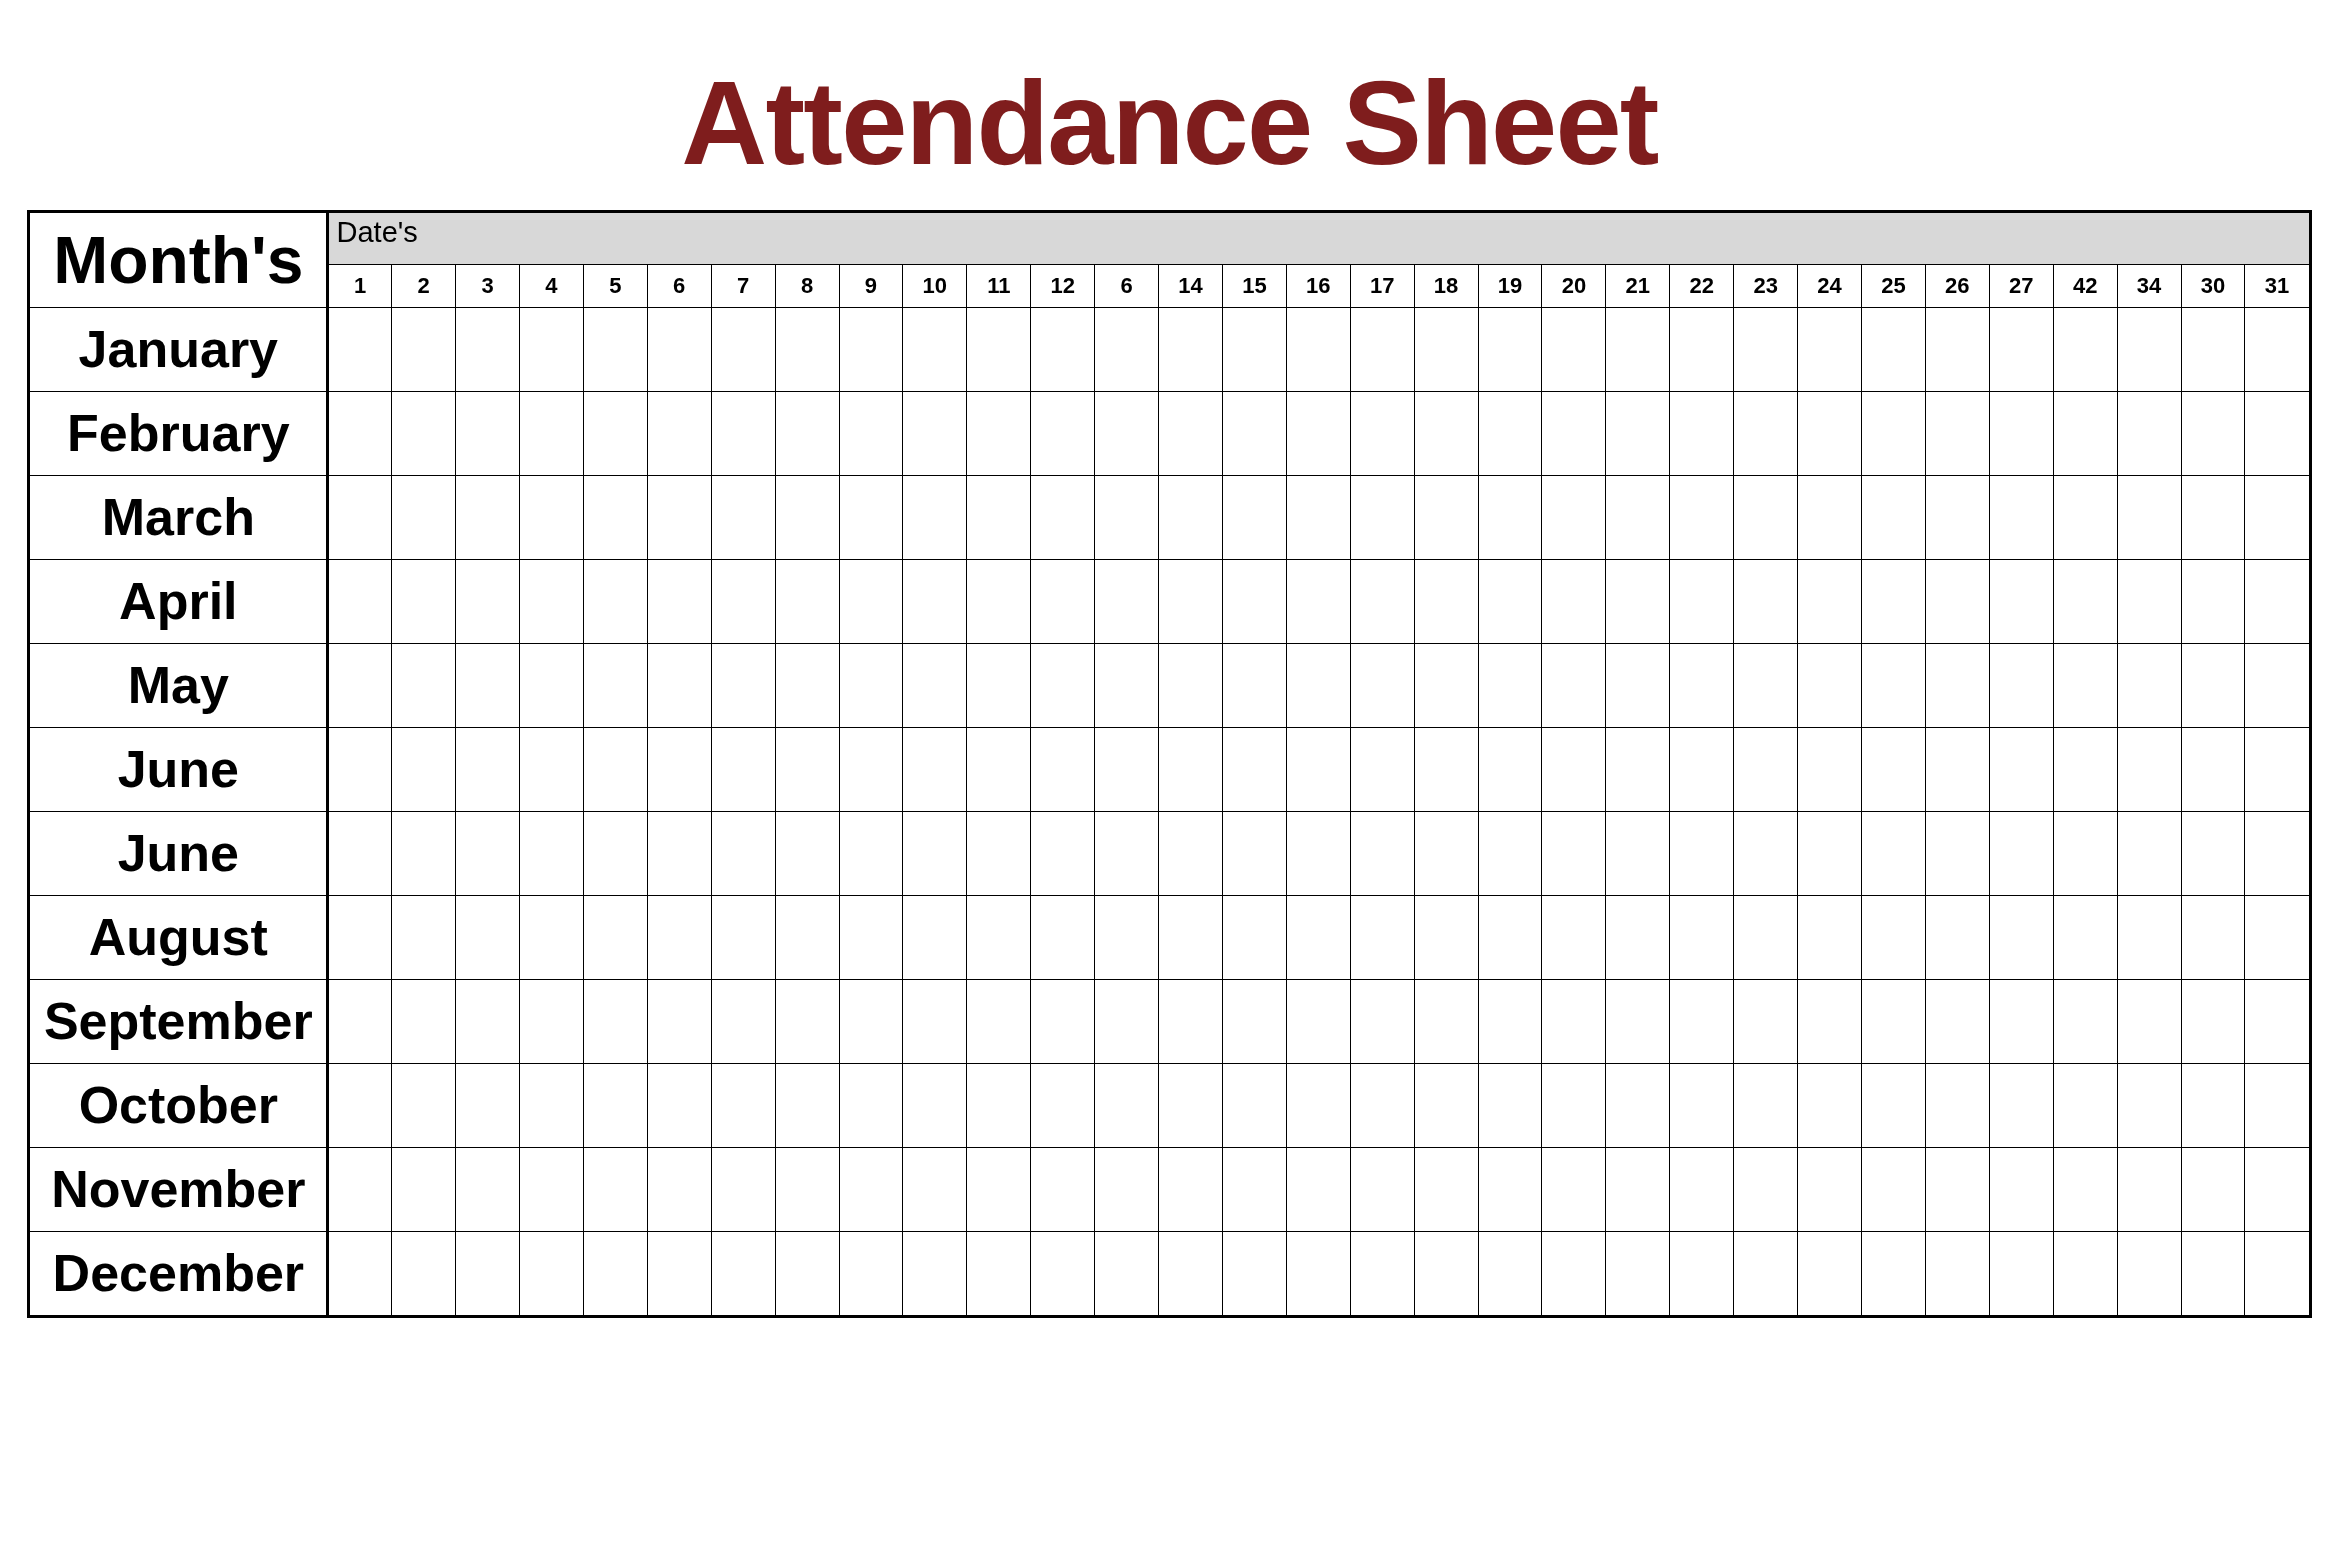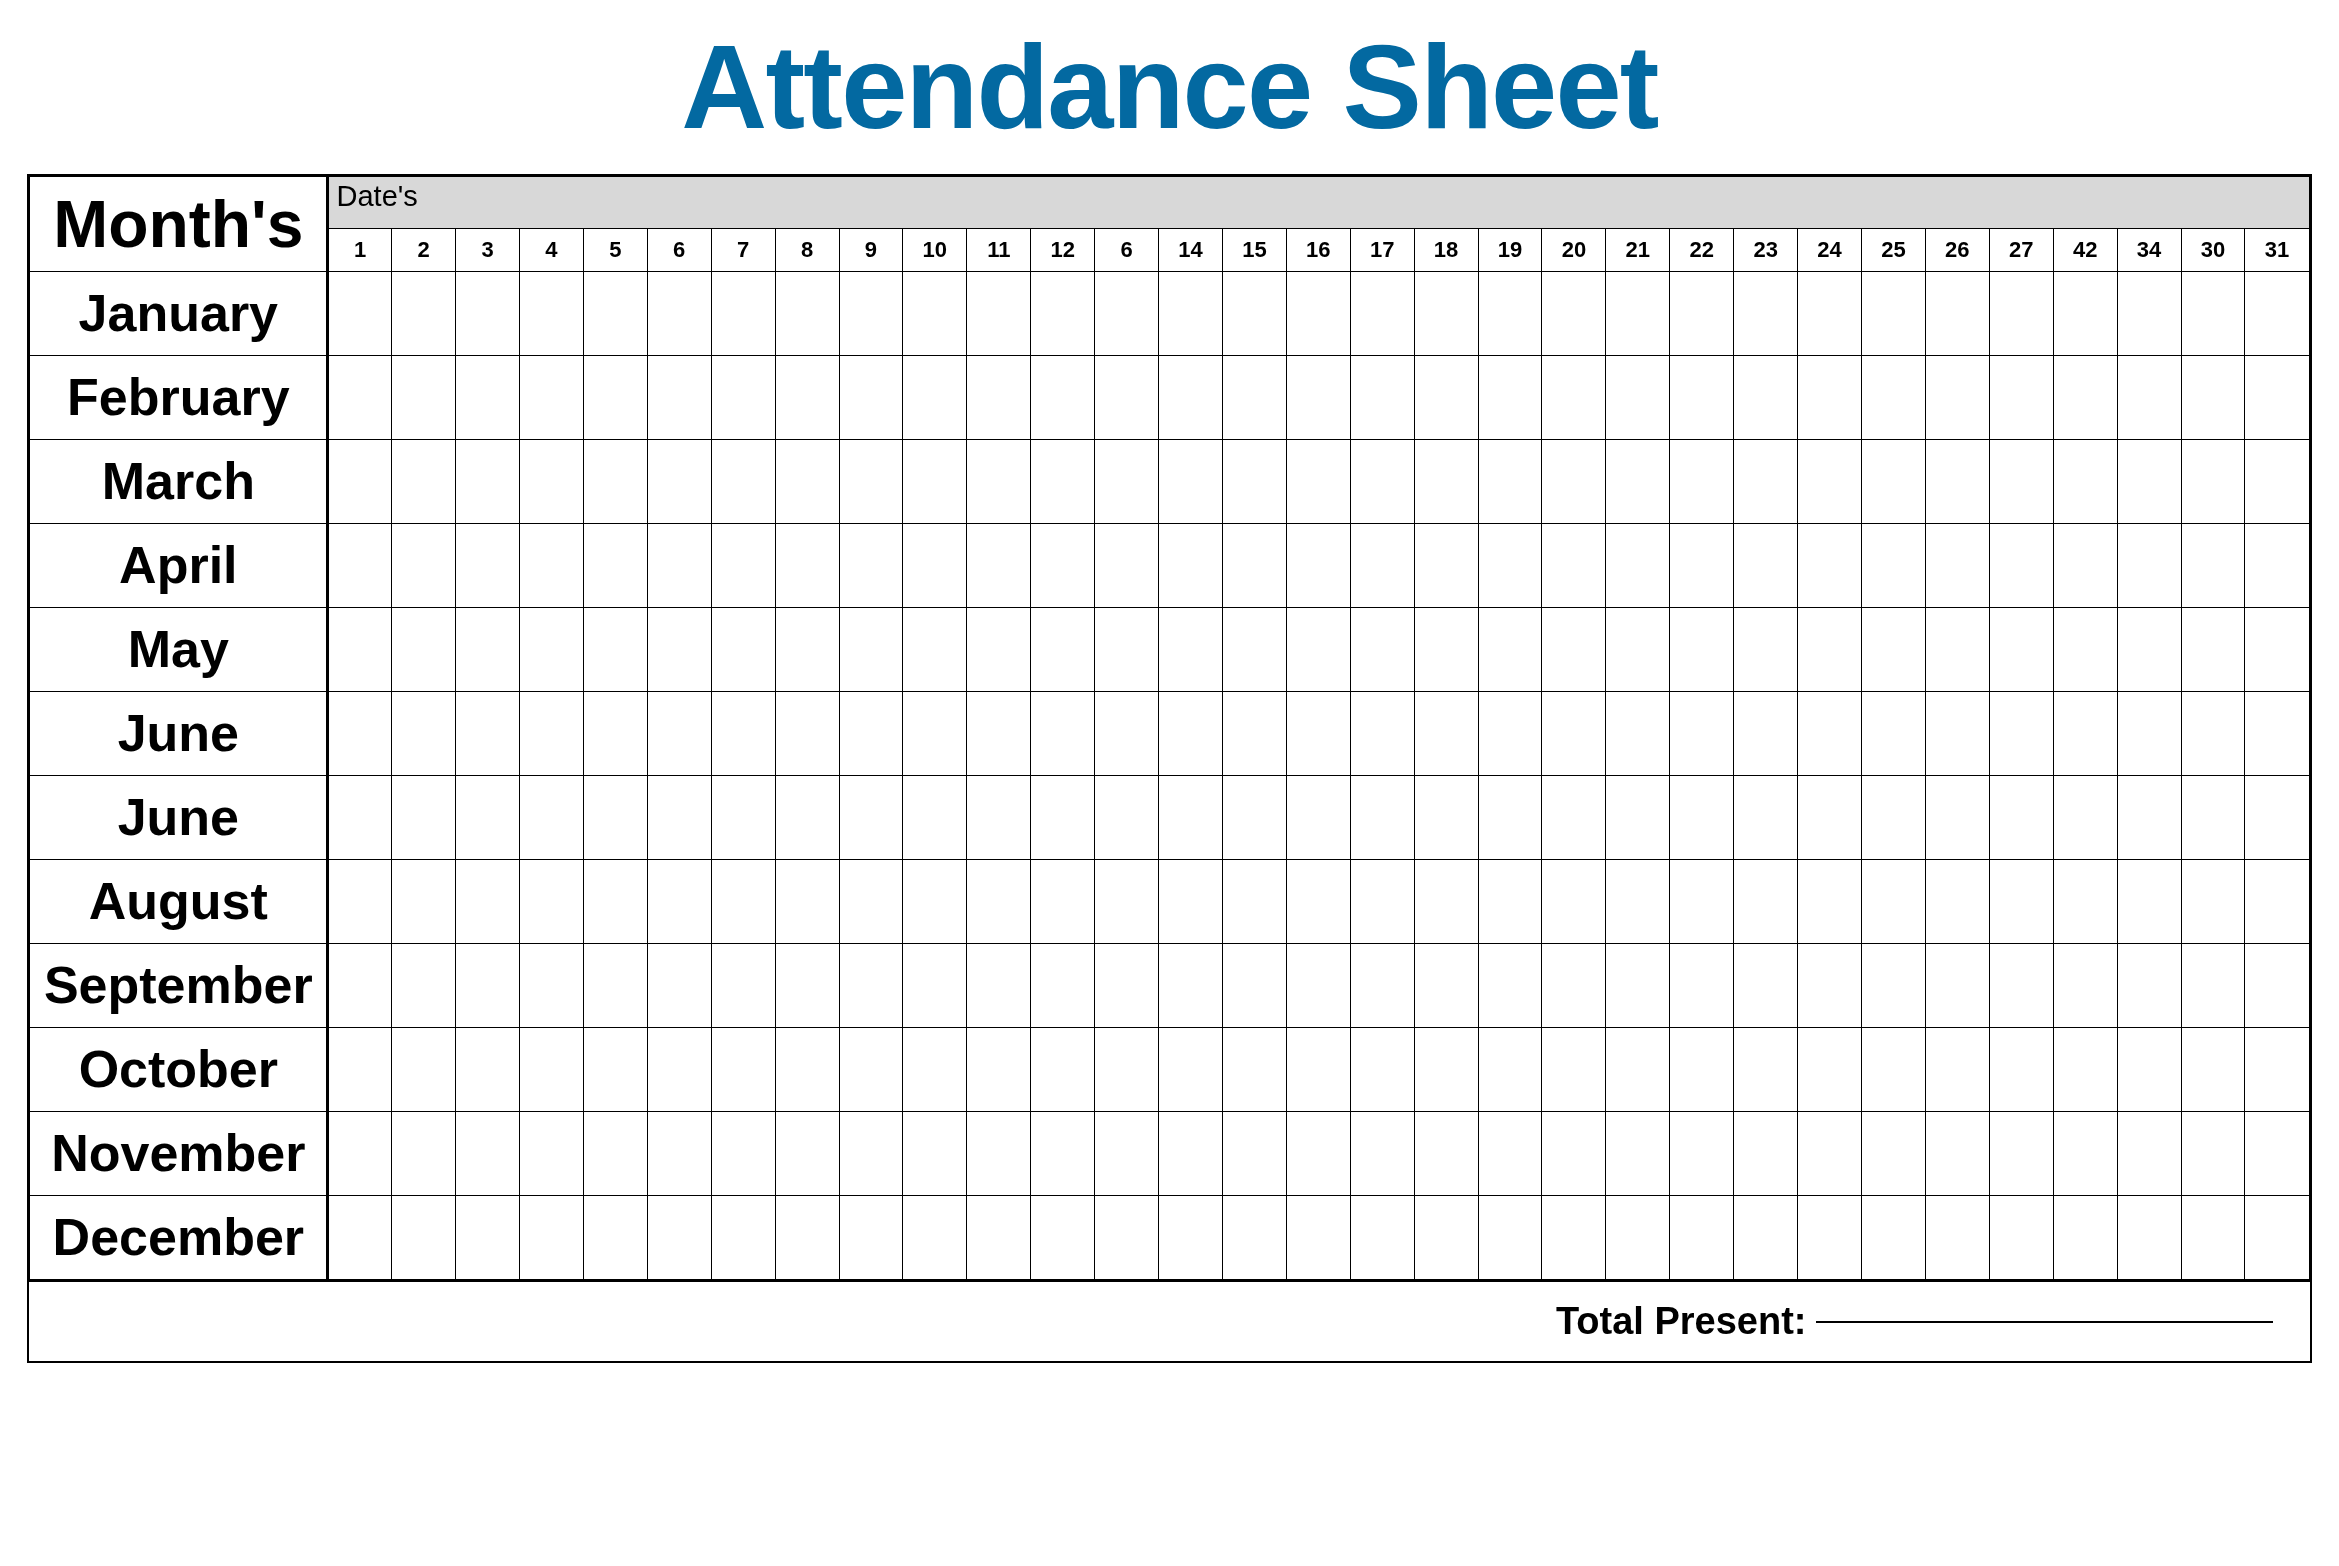--- a/index.html
+++ b/index.html
@@ -16,23 +16,24 @@
       display: flex;
       flex-direction: column;
       align-items: center;
       padding: 18.3px 27.4px;
     }
 
     .page-title {
       font-size: 119px;
       font-weight: 900;
       text-align: center;
-      color: #0369a1;
+      color: #7f1d1d;
       margin-bottom: 18.3px;
       letter-spacing: -1.8px;
+      margin-top: 36px;
     }
 
     .table-container {
       width: 100%;
       border: 2.7px solid #000;
     }
 
     table {
       width: 100%;
       border-collapse: collapse;
@@ -566,18 +567,14 @@
           <td class="day-cell"></td>
           <td class="day-cell"></td>
           <td class="day-cell"></td>
           <td class="day-cell"></td>
           <td class="day-cell"></td>
           <td class="day-cell"></td>
           <td class="day-cell"></td>
         </tr>
       </tbody>
   </table>
-  <div class="footer-row">
-    <span>Total Present:</span>
-    <span class="footer-underline"></span>
-  </div>
 </div>
 
 
 </body></html>

